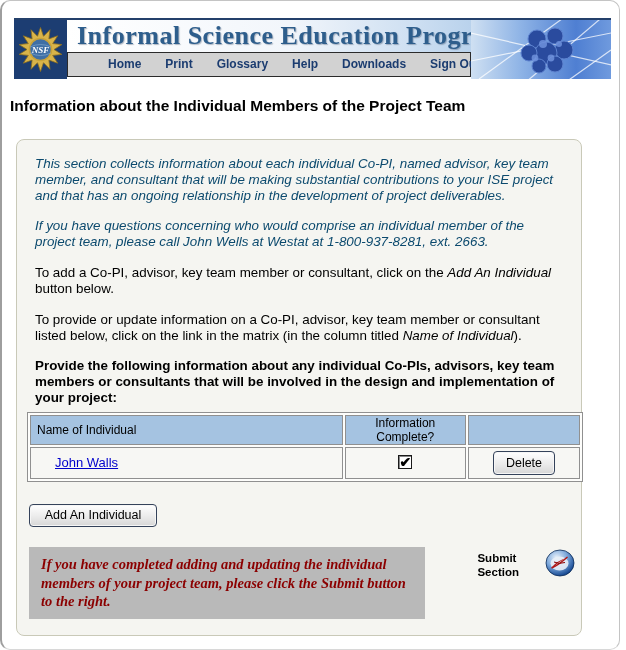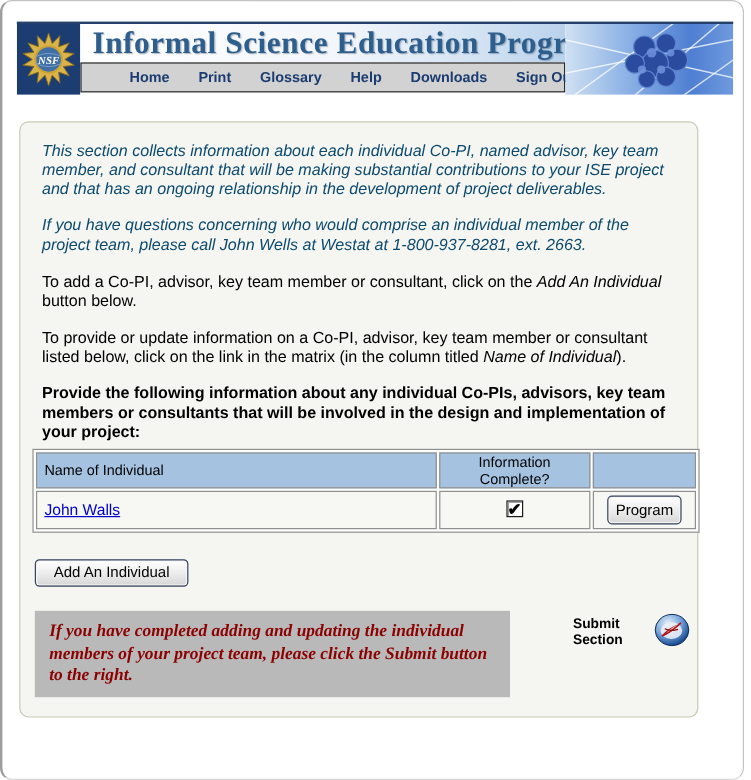--- a/index.html
+++ b/index.html
@@ -47,21 +47,21 @@
   .em-inline { font-style:italic; }
 
   
   table.matrix {
     width:556px; margin:0 4px; border-collapse:separate; border-spacing:2px;
     background:#fdfdfb; border:1px solid #909090;
   }
   table.matrix th, table.matrix td { border:1px solid #909090; font-weight:400; }
   table.matrix th { background:#a5c3e1; font-size:12px; height:22px; text-align:left; padding:0 6px; }
   table.matrix th.center, table.matrix td.center { text-align:center; }
-  table.matrix td { height:32px; font-size:13px; padding:0 6px; background:#f7f7f4; }
+  table.matrix td { height:32px; font-size:13px; padding:0 24px; background:#f7f7f4; }
   .col-name { width:330px; } .col-complete { width:125px; } .col-action { width:85px; }
   a.person-link { color:#0000cc; text-decoration:underline; cursor:pointer; }
   .checkbox {
     display:inline-block; width:14px; height:14px; background:#fff;
     border:1px solid #1a1a1a; box-shadow:inset 1px 1px 0 #888;
     font-size:14px; line-height:12px; font-weight:700; color:#000; cursor:pointer;
   }
   .btn {
     font-family:"Liberation Sans", sans-serif; font-size:12.5px; color:#000;
     background:linear-gradient(#ffffff,#e9e9e9 60%,#d6d6d6);
@@ -142,20 +142,21 @@
         <g fill="#6f92dd" opacity="0.85">
           <circle cx="72" cy="24" r="4"></circle>
           <circle cx="88" cy="24" r="3"></circle>
           <circle cx="64" cy="38" r="3.4"></circle>
           <circle cx="80" cy="38" r="3.4"></circle>
         </g>
       </svg>
     </div>
   </div>
 
+  <h1 class="page-heading">Information about the Individual Members of the Project Team</h1>
 
   <div class="content-box">
     <p class="red-note">This section collects information about each individual Co-PI, named advisor, key team member, and consultant that will be making substantial contributions to your ISE project and that has an ongoing relationship in the development of project deliverables.</p>
     <p class="red-note">If you have questions concerning who would comprise an individual member of the project team, please call John Wells at Westat at 1-800-937-8281, ext. 2663.</p>
     <p><span>To add a Co-PI, advisor, key team member or consultant, click on the </span><span class="em-inline">Add An Individual</span><span> button below.</span></p>
     <p><span>To provide or update information on a Co-PI, advisor, key team member or consultant listed below, click on the link in the matrix (in the column titled </span><span class="em-inline">Name of Individual</span><span>).</span></p>
     <p class="provide-label">Provide the following information about any individual Co-PIs, advisors, key team members or consultants that will be involved in the design and implementation of your project:</p>
 
     <table class="matrix">
       <tbody>
@@ -165,21 +166,21 @@
         <th class="col-action"></th>
       </tr>
       <tr>
         <td>
           <a class="person-link">John Walls</a>
         </td>
         <td class="center">
           <span class="checkbox">✔</span>
         </td>
         <td class="center">
-          <button class="btn btn-delete">Program</button>
+          <button class="btn btn-delete">Delete</button>
         </td>
       </tr>
     </tbody>
       </table>
 
     <button class="btn btn-add">Add An Individual</button>
 
     <div class="bottom-row">
       <div class="submit-note">If you have completed adding and updating the individual members of your project team, please click the Submit button to the right.</div>
       <div class="submit-area">

